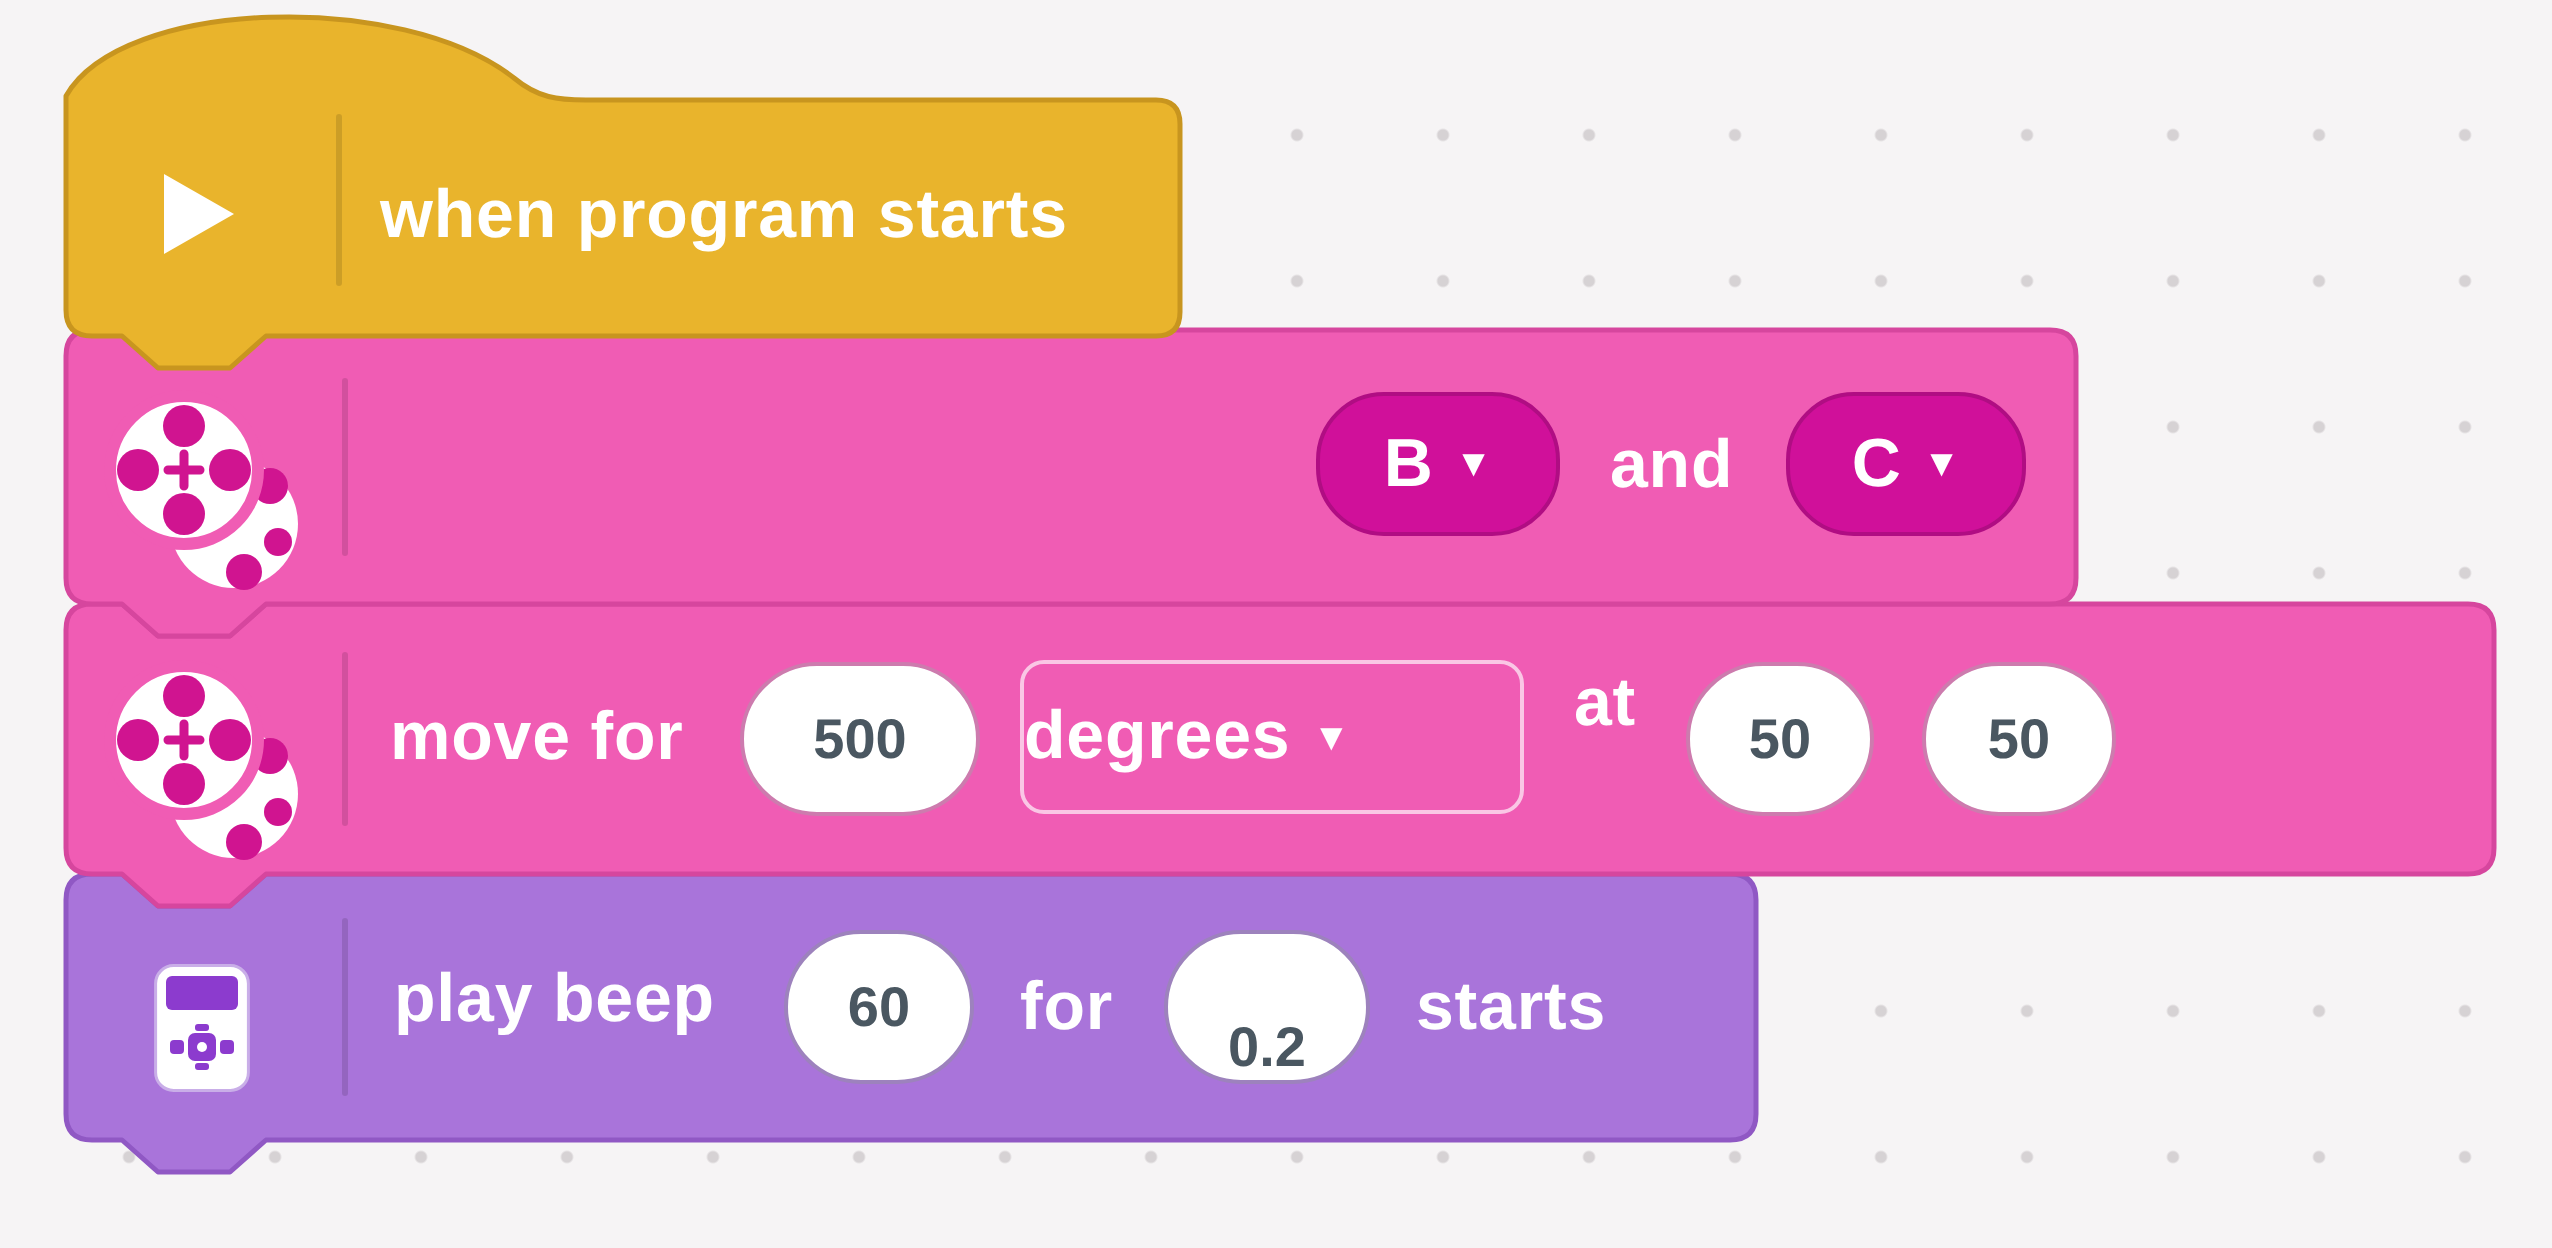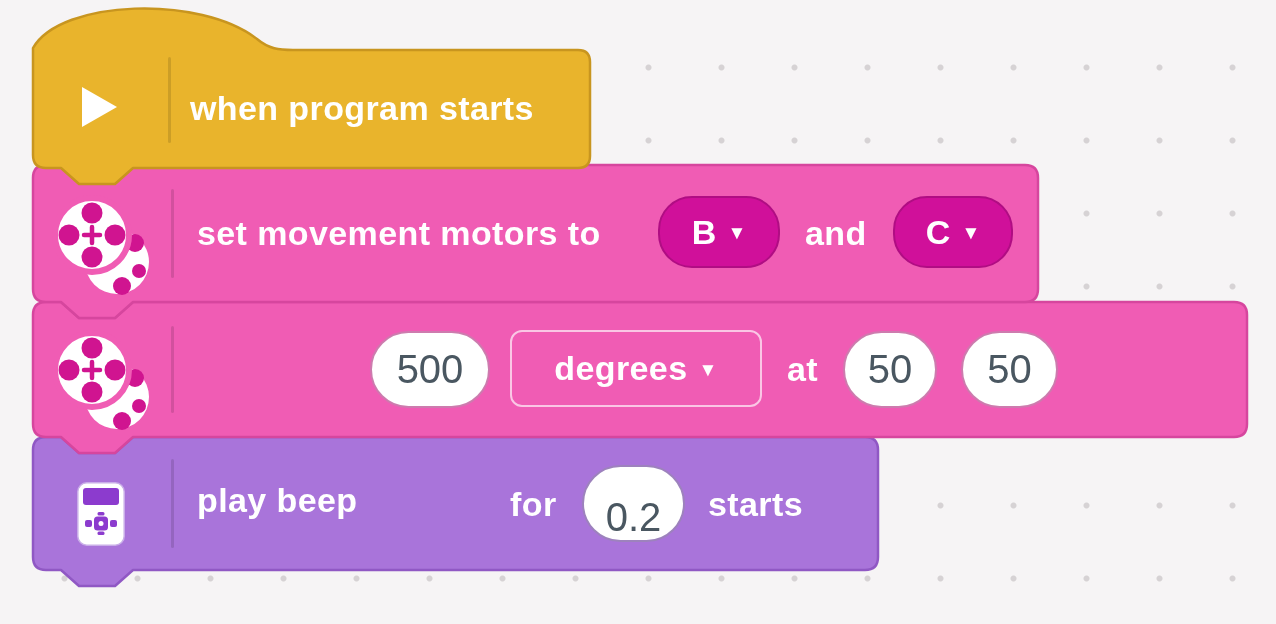--- a/index.html
+++ b/index.html
@@ -30,26 +30,26 @@
   }
   .pill{
     position:absolute;display:flex;align-items:center;justify-content:center;
     background:#d0109a;border:2px solid #b00d83;border-radius:34px;
     color:#fff;font-weight:700;font-size:34px;box-sizing:border-box;
   }
   .pill .caret,.ddl .caret{font-size:19px;margin-left:11px;transform:translateY(1px);}
   .oval{
     position:absolute;display:flex;align-items:center;justify-content:center;
     background:#ffffff;border-radius:40px;box-sizing:border-box;
-    color:#4a5761;font-weight:400;font-size:40px;
+    color:#4a5761;font-weight:700;font-size:28px;
   }
   .oval.on-pink{border:2px solid #cd7bae;}
   .oval.on-purple{border:2px solid #9d82bd;}
   .ddl{
-    position:absolute;display:flex;align-items:center;justify-content:center;
+    position:absolute;display:flex;align-items:center;justify-content:flex-start;
     border:2.5px solid rgba(255,255,255,0.65);border-radius:12px;
     color:#fff;font-weight:700;font-size:34px;letter-spacing:.4px;box-sizing:border-box;
   }
 </style>
 </head>
 <body>
 
 <div class="canvas">
 
   <div class="block" style="left:33px;top:11px;width:560px;height:182px;z-index:4;">
@@ -75,21 +75,20 @@
       <circle cx="75" cy="95" r="9" fill="#d01490"></circle>
       <circle cx="92" cy="80" r="7" fill="#d01490"></circle>
       <circle cx="45" cy="44" r="37" fill="#ffffff" stroke="#f05cb4" stroke-width="6"></circle>
       <circle cx="45" cy="22" r="10.5" fill="#d01490"></circle>
       <circle cx="22" cy="44" r="10.5" fill="#d01490"></circle>
       <circle cx="68" cy="44" r="10.5" fill="#d01490"></circle>
       <circle cx="45" cy="66" r="10.5" fill="#d01490"></circle>
       <path d="M 37,44 H 53 M 45,36 V 52" stroke="#d01490" stroke-width="4.5" stroke-linecap="round"></path>
     </svg>
     <div class="divider" style="left:138px;top:24px;height:89px;"></div>
-    <span class="lbl" style="left:164px;top:68px;">set movement motors to</span>
     <div class="pill" style="left:625px;top:31px;width:122px;height:72px;">
       <span>B</span>
       <span class="caret">▼</span>
     </div>
     <span class="lbl" style="left:772px;top:68px;text-align:right;">and</span>
     <div class="pill" style="left:860px;top:31px;width:120px;height:72px;">
       <span>C</span>
       <span class="caret">▼</span>
     </div>
   </div>
@@ -106,28 +105,29 @@
       <circle cx="75" cy="95" r="9" fill="#d01490"></circle>
       <circle cx="92" cy="80" r="7" fill="#d01490"></circle>
       <circle cx="45" cy="44" r="37" fill="#ffffff" stroke="#f05cb4" stroke-width="6"></circle>
       <circle cx="45" cy="22" r="10.5" fill="#d01490"></circle>
       <circle cx="22" cy="44" r="10.5" fill="#d01490"></circle>
       <circle cx="68" cy="44" r="10.5" fill="#d01490"></circle>
       <circle cx="45" cy="66" r="10.5" fill="#d01490"></circle>
       <path d="M 37,44 H 53 M 45,36 V 52" stroke="#d01490" stroke-width="4.5" stroke-linecap="round"></path>
     </svg>
     <div class="divider" style="left:138px;top:24px;height:87px;"></div>
+    <span class="lbl" style="left:162px;top:67px;">move for</span>
     <div class="oval on-pink" style="left:337px;top:29px;width:120px;height:77px;">
       <span>500</span>
     </div>
     <div class="ddl" style="left:477px;top:28px;width:252px;height:77px;">
       <span>degrees</span>
       <span class="caret">▼</span>
     </div>
-    <span class="lbl" style="left:754px;top:67px;">at</span>
+    <span class="lbl" style="left:754px;top:50px;">at</span>
     <div class="oval on-pink" style="left:810px;top:29px;width:94px;height:77px;">
       <span>50</span>
     </div>
     <div class="oval on-pink" style="left:928px;top:29px;width:97px;height:77px;">
       <span>50</span>
     </div>
   </div>
 
   <div class="block" style="left:33px;top:437px;width:845px;height:152px;z-index:1;">
     <svg class="shape" width="845" height="152" viewBox="0 0 845 152">
@@ -140,20 +140,23 @@
       <rect x="6" y="6" width="36" height="17" rx="3" fill="#8c3bce"></rect>
       <rect x="8" y="38" width="7" height="7" rx="2" fill="#8c3bce"></rect>
       <rect x="33" y="38" width="7" height="7" rx="2" fill="#8c3bce"></rect>
       <rect x="17" y="34.5" width="14" height="14" rx="3.5" fill="#8c3bce"></rect>
       <rect x="20.5" y="30" width="7" height="3.5" rx="1.5" fill="#8c3bce"></rect>
       <rect x="20.5" y="49.5" width="7" height="3.5" rx="1.5" fill="#8c3bce"></rect>
       <circle cx="24" cy="41.5" r="2.5" fill="#ffffff"></circle>
     </svg>
     <div class="divider" style="left:138px;top:22px;height:89px;"></div>
     <span class="lbl" style="left:164px;top:63px;">play beep</span>
+    <div class="oval on-purple" style="left:359px;top:28px;width:95px;height:77px;">
+      <span>60</span>
+    </div>
     <span class="lbl" style="left:477px;top:67px;">for</span>
     <div class="oval on-purple" style="left:549px;top:28px;width:103px;height:77px;align-items:flex-end;">
       <span>0.2</span>
     </div>
     <span class="lbl" style="left:675px;top:67px;">starts</span>
   </div>
 
 </div>
 
 </body></html>

